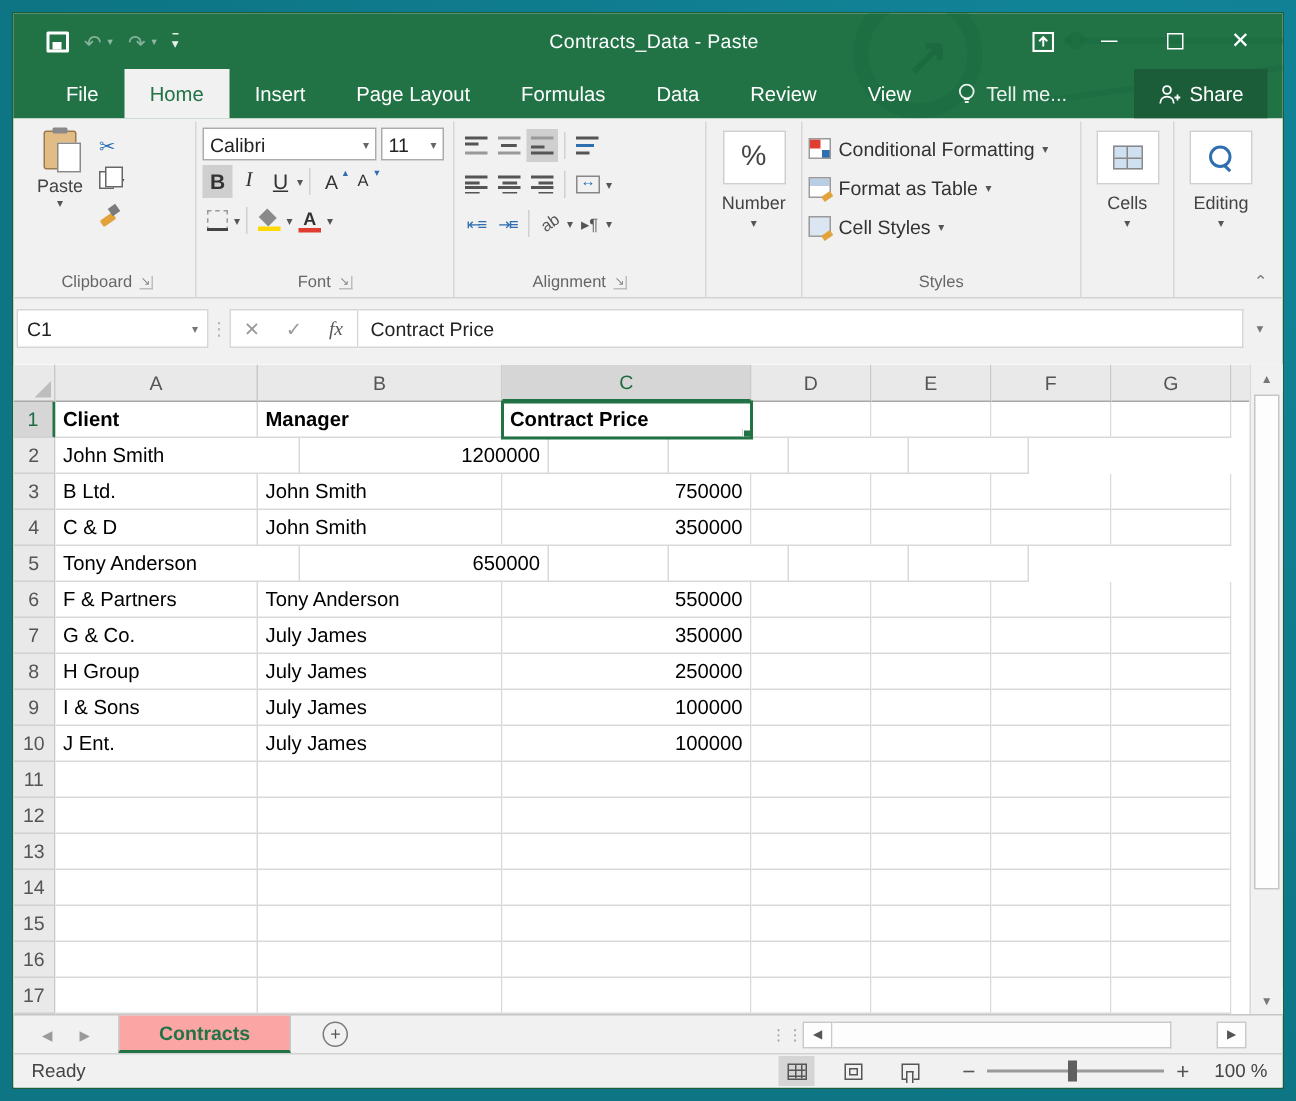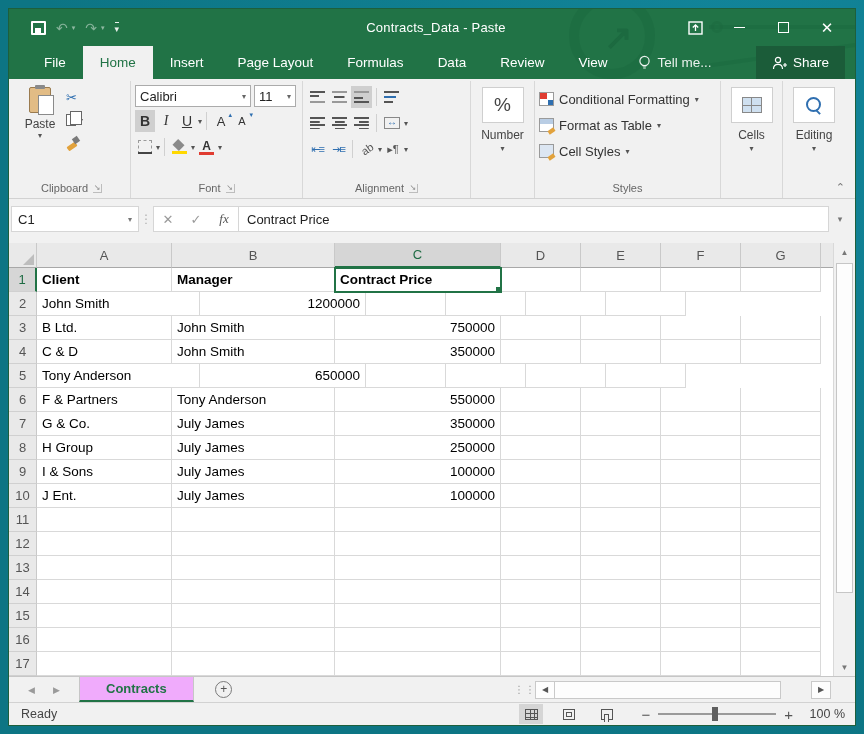--- a/index.html
+++ b/index.html
@@ -149,21 +149,21 @@
   .row-fill { flex:1; background:#fff; }
 
   .vscroll { width:22px; background:#f1f1f1; border-left:1px solid #d9d9d9; display:flex; flex-direction:column; align-items:stretch; }
   .vs-arrow { height:18px; display:flex; align-items:center; justify-content:center; color:#777; font-size:8px; background:#f1f1f1; }
   .vs-thumb { flex:0 0 330px; margin:2px 2px; background:#fdfdfd; border:1px solid #c6c6c6; }
   .vs-track { flex:1; }
 
   
   .sheetbar { height:26px; flex:0 0 26px; background:#f1f1f1; border-top:1px solid #c6c6c6; display:flex; align-items:stretch; }
   .sheet-navs { width:70px; display:flex; align-items:center; justify-content:center; gap:18px; color:#9a9a9a; font-size:9px; }
-  .sheet-tab { background:#f0abfc; border-right:1px solid #c6c6c6; border-left:1px solid #c6c6c6; border-bottom:2px solid #217346; color:#217346; font-weight:bold; font-size:13px; display:flex; align-items:center; padding:0 26px; margin-top:0; }
+  .sheet-tab { background:#fca5a5; border-right:1px solid #c6c6c6; border-left:1px solid #c6c6c6; border-bottom:2px solid #217346; color:#217346; font-weight:bold; font-size:13px; display:flex; align-items:center; padding:0 26px; margin-top:0; }
   .add-sheet { width:60px; display:flex; align-items:center; justify-content:center; }
   .add-circle { width:17px; height:17px; border:1px solid #7a7a7a; border-radius:50%; color:#555; font-size:12px; line-height:15px; text-align:center; }
   .drag-dots { width:20px; display:flex; align-items:center; justify-content:center; color:#9a9a9a; font-size:10px; letter-spacing:1px; }
   .hscroll { width:296px; display:flex; align-items:center; padding:3px 0; }
   .hs-arrow { width:20px; height:18px; background:#fdfdfd; border:1px solid #c9c9c9; color:#555; font-size:8px; display:flex; align-items:center; justify-content:center; }
   .hs-thumb { width:226px; height:18px; background:#fdfdfd; border:1px solid #c9c9c9; border-left:none; }
   .hs-track { flex:1; }
   .sb-endgap { width:24px; }
 
   

